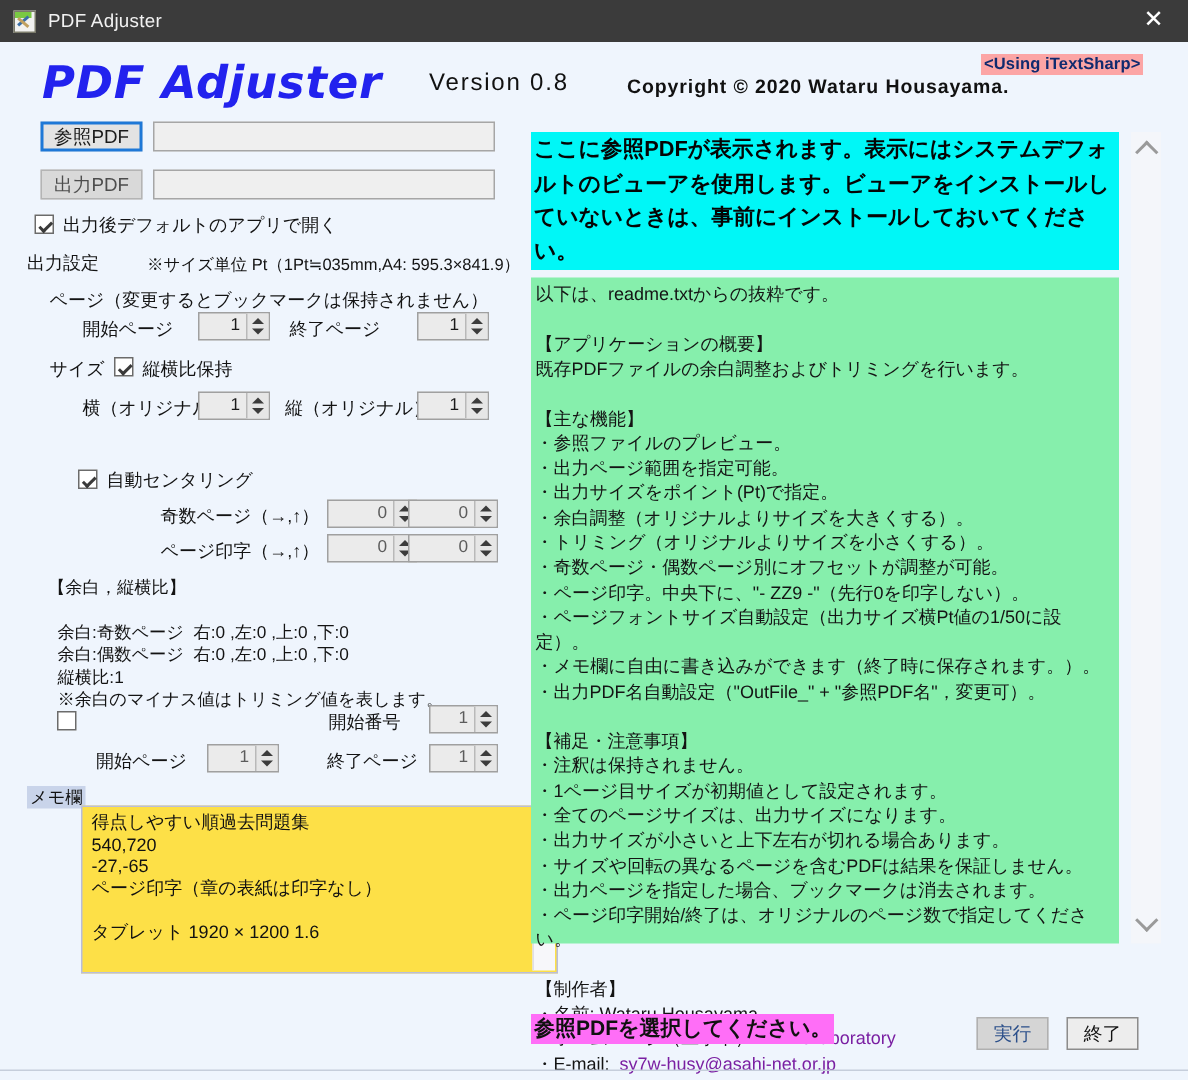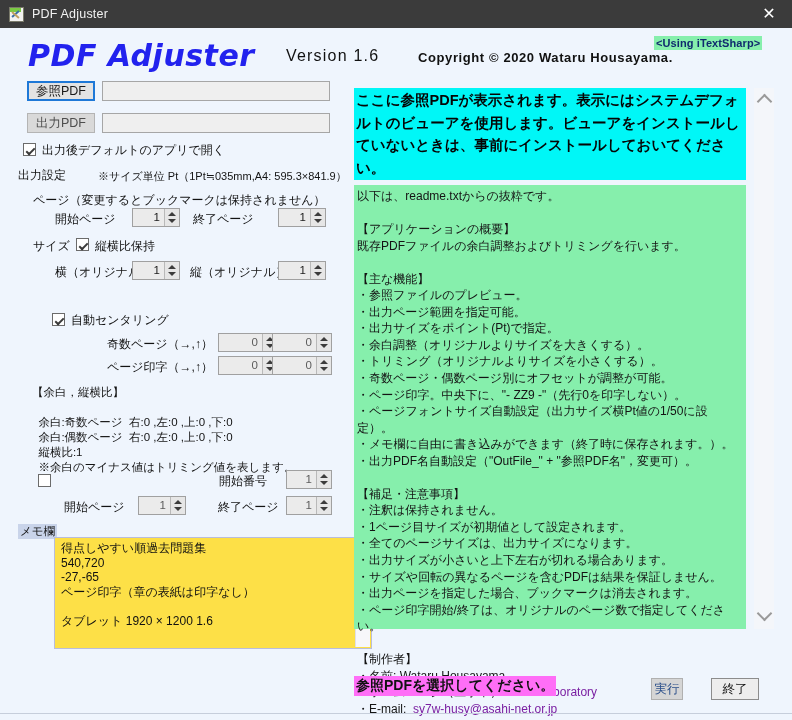--- a/index.html
+++ b/index.html
@@ -63,21 +63,21 @@
     color:#111; font-size:16px; letter-spacing:1.2px;
     font-family: "Liberation Sans", sans-serif;
   }
   .copyright {
     position:absolute; left:418px; top:50px;
     color:#111; font-size:13px; letter-spacing:0.6px;
     font-weight:600;
   }
   .using-tag {
     position:absolute; left:654px; top:36px;
-    background:#86efac; color:#102a6e;
+    background:#fca5a5; color:#102a6e;
     font-size:11px; font-weight:bold;
     padding:1px 2px; letter-spacing:0.1px;
   }
 
   
   .btn3d {
     box-sizing:border-box;
     background:#dfdfdf;
     border:1px solid #9a9a9a;
     color:#1a1a1a;
@@ -200,21 +200,21 @@
     bottom:10px; border-right:2px solid #9a9a9a; border-bottom:2px solid #9a9a9a;
     transform: rotate(45deg);
   }
 
   .status-msg {
     position:absolute; left:354px; top:676px;
     background:#ff6ef7; color:#111; font-weight:bold;
     font-size:14px; padding:1px 2px; white-space:nowrap;
   }
   .btn-exec {
-    position:absolute; left:651px; top:678px; width:32px; height:22px;
+    position:absolute; left:651px; top:678px; width:48px; height:22px;
     background:#d5d5d5; border:1px solid #b0b0b0; color:#2b4f8a;
     font-size:12.5px; display:flex; align-items:center; justify-content:center;
     box-sizing:border-box;
   }
   .btn-quit {
     position:absolute; left:711px; top:678px; width:48px; height:22px;
     background:#ededed; border:1px solid #8c8c8c; color:#111;
     font-size:12.5px; display:flex; align-items:center; justify-content:center;
     box-sizing:border-box;
   }
@@ -233,21 +233,21 @@
       <div class="sheet"></div>
         <div class="band"></div>
         <div class="pen"></div>
         <div class="pen2"></div>
     </div>
     <div class="tb-title">PDF Adjuster</div>
     <div class="tb-close">✕</div>
   </div>
 
   <div class="brand">PDF Adjuster</div>
-  <div class="version">Version 1.6</div>
+  <div class="version">Version 0.8</div>
   <div class="copyright">Copyright ©  2020  Wataru Housayama.</div>
   <div class="using-tag">&lt;Using iTextSharp&gt;</div>
 
   <div class="btn3d btn-ref">参照PDF</div>
   <div class="txtfield tf-ref"></div>
   <div class="btn3d btn-out">出力PDF</div>
   <div class="txtfield tf-out"></div>
 
   <div class="chk checked" style="left:23px; top:143px;"></div>
   <div class="lbl" style="left:42px; top:142px;font-family:Liberation Serif, serif;">出力後デフォルトのアプリで開く</div>

